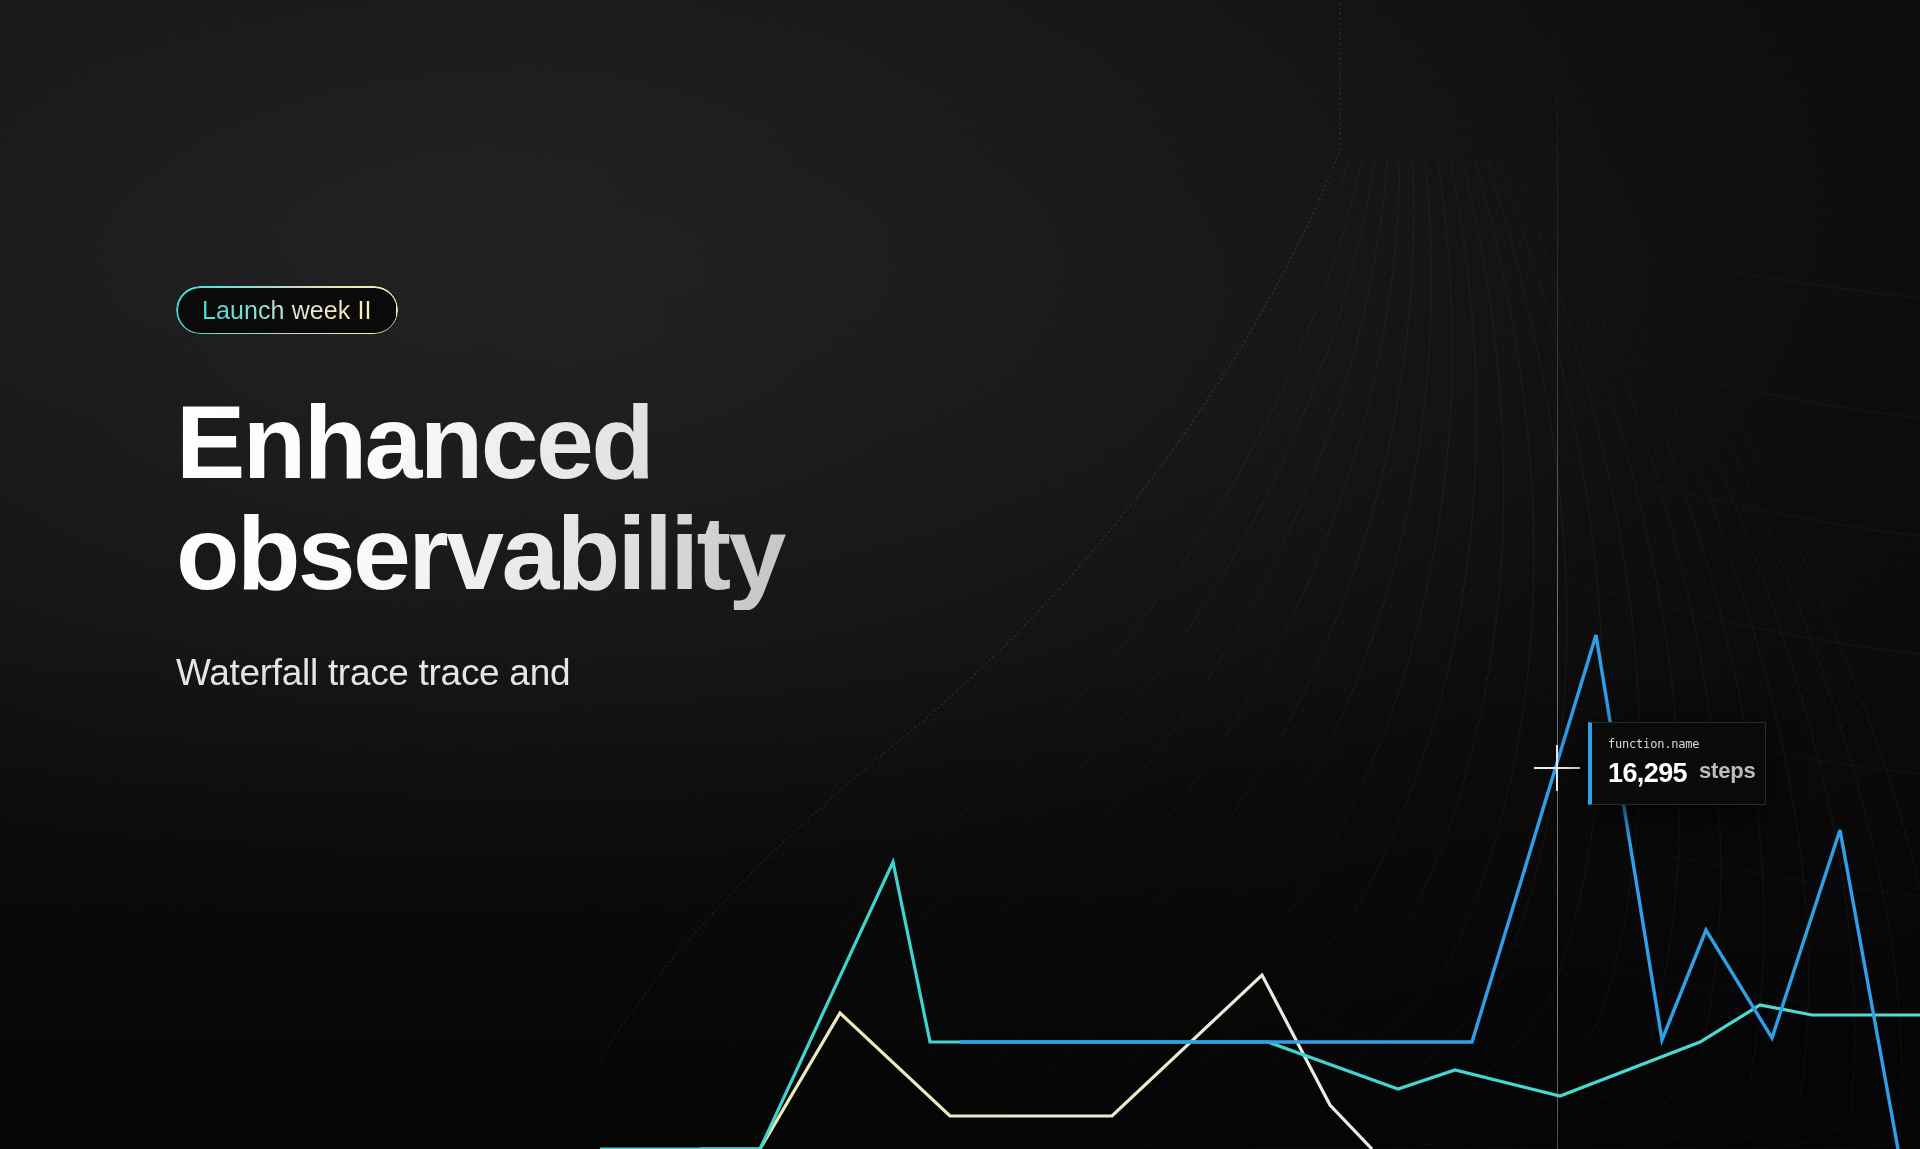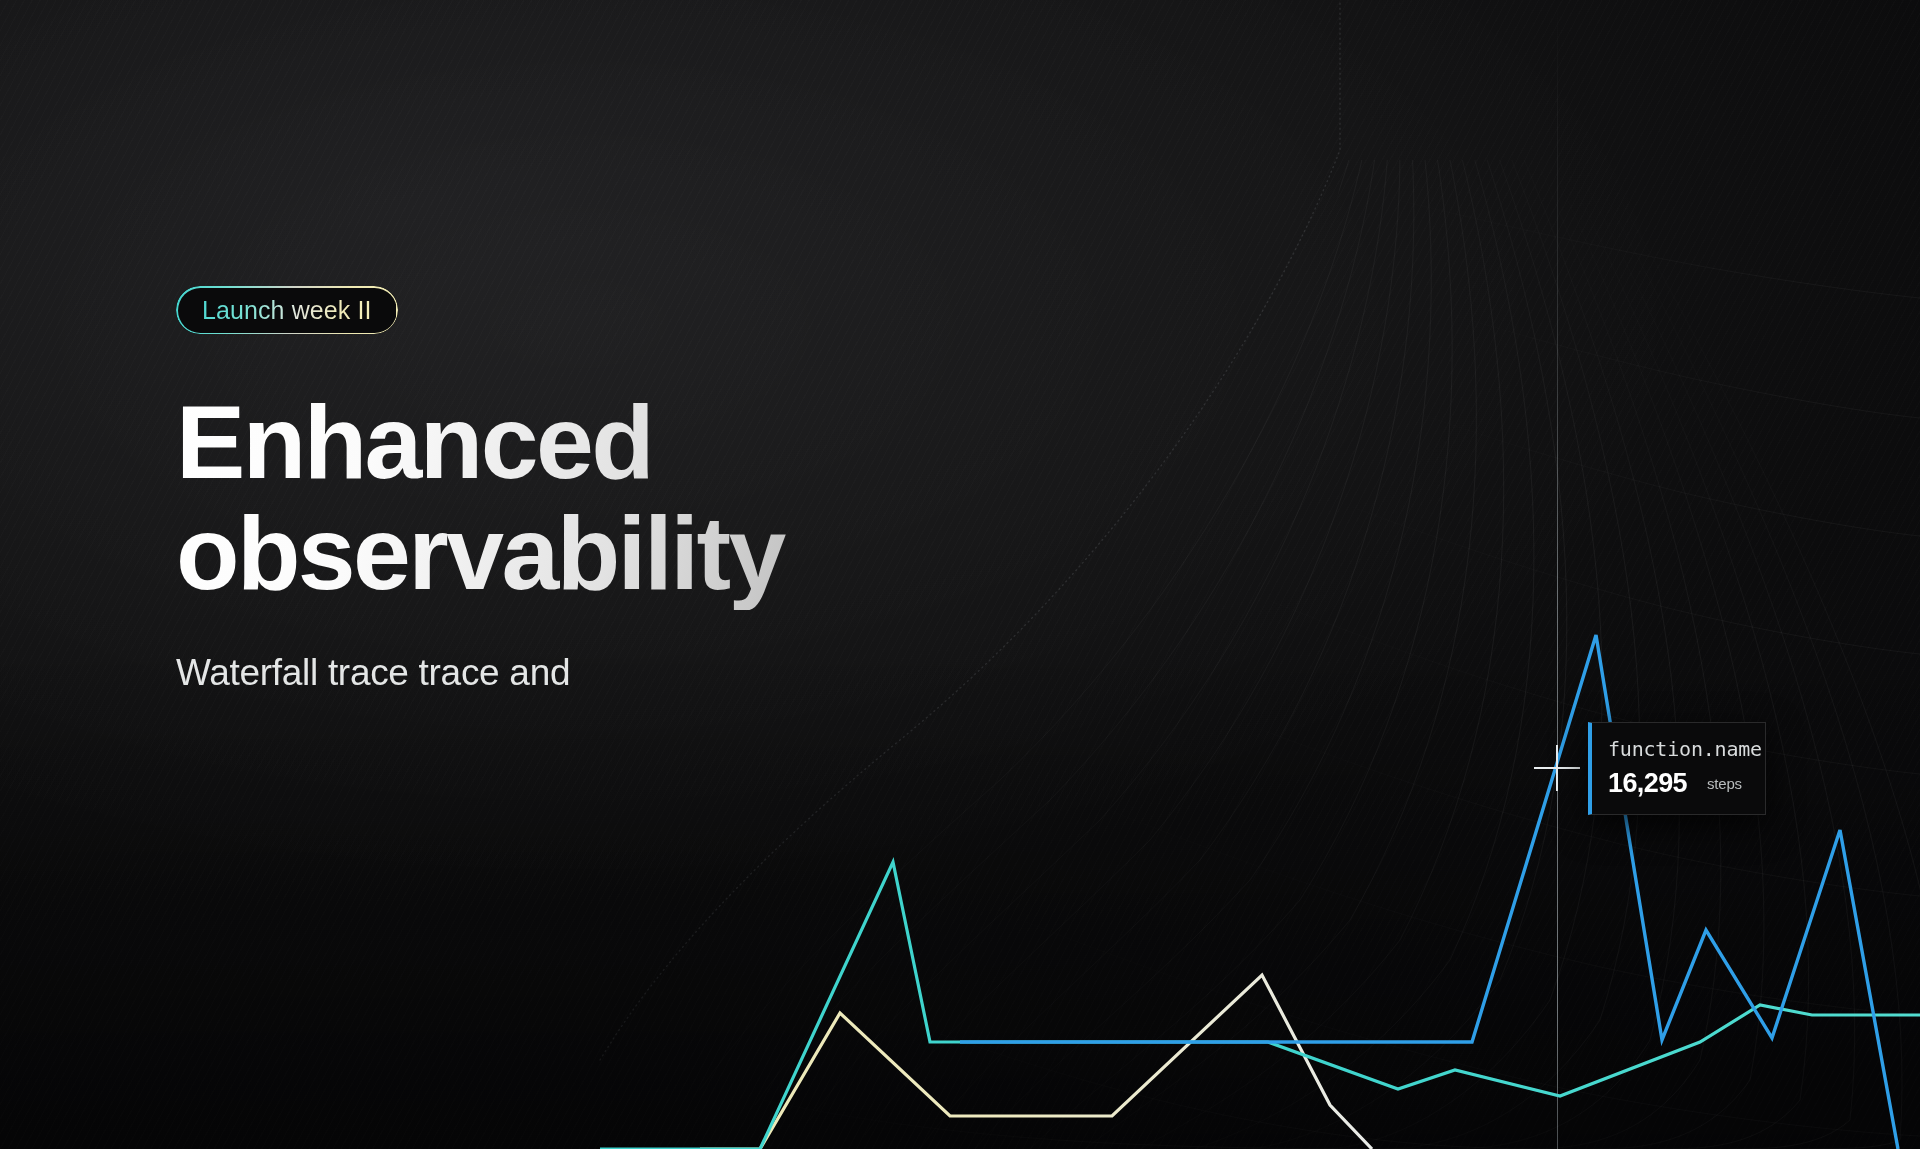--- a/index.html
+++ b/index.html
@@ -97,26 +97,26 @@
   #tooltip {
     position:absolute; left:1588px; top:722px; width:178px;
     background:#0a0a0b;
     border:1px solid rgba(255,255,255,.13);
     border-left:4px solid #2f9fe8;
     padding:14px 16px 15px 16px;
     box-shadow:0 10px 34px rgba(0,0,0,.75);
   }
   #tooltip-title {
     font-family:"DejaVu Sans Mono","Liberation Mono",monospace;
-    font-size:20px; color:#d9dcdd; letter-spacing:-.2px; margin-bottom:7px;
+    font-size:12px; color:#d9dcdd; letter-spacing:-.2px; margin-bottom:7px;
     white-space:nowrap;
   }
-  #tooltip-row { display:flex; align-items:center; gap:20px; white-space:nowrap; }
+  #tooltip-row { display:flex; align-items:flex-start; gap:12px; white-space:nowrap; }
   #tooltip-value { font-size:27px; font-weight:700; color:#ffffff; letter-spacing:-.6px; }
-  #tooltip-unit  { font-size:15px; font-weight:400; color:#b9bdbe; letter-spacing:-.2px; }
+  #tooltip-unit  { font-size:22px; font-weight:700; color:#b9bdbe; letter-spacing:-.2px; }
 </style>
 </head>
 <body>
 
 <div id="stage">
 
   <div class="bg-layer">
 
     <svg id="mesh-svg" viewBox="0 0 1920 1149" preserveAspectRatio="none">
       <defs>

